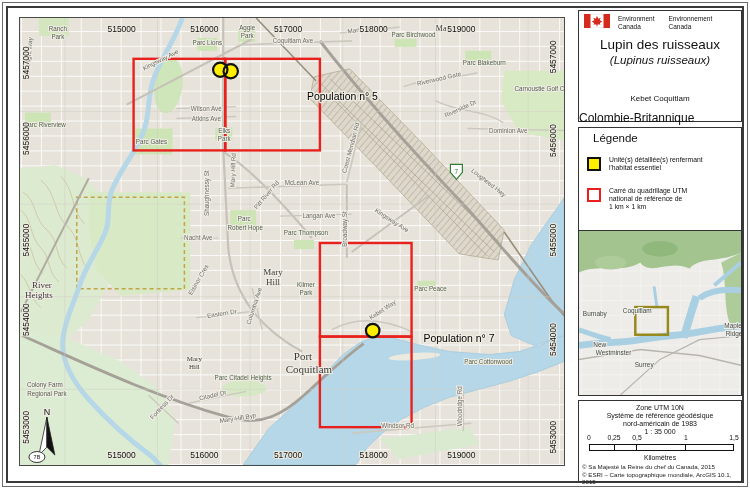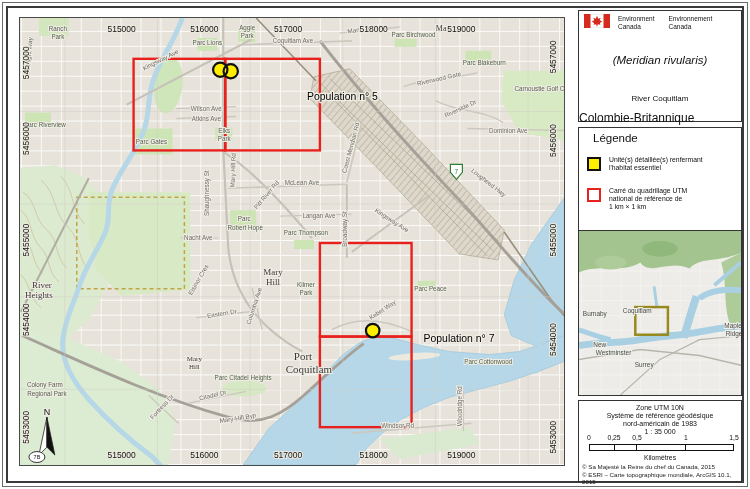--- a/index.html
+++ b/index.html
@@ -287,22 +287,23 @@
       </svg>
       <div class="org-col">
         <div>Environment</div>
           <div>Canada</div>
       </div>
       <div class="org-col right">
         <div>Environnement</div>
           <div>Canada</div>
       </div>
     </div>
-    <div class="t2">(Meridian rivularis)</div>
-    <div class="loc1">River Coquitlam</div>
+    <div class="t1">Lupin des ruisseaux</div>
+    <div class="t2">(Lupinus ruisseaux)</div>
+    <div class="loc1">Kebet Coquitlam</div>
     <div class="loc2">Colombie-Britannique</div>
   </section>
 
   <section class="panel-box legend-box">
     <div class="legend-title">Légende</div>
     <span class="sw sw-habitat"></span>
     <div class="li-text li1">
       <div>Unité(s) détaillée(s) renfermant</div>
         <div>l'habitat essentiel</div>
     </div>

